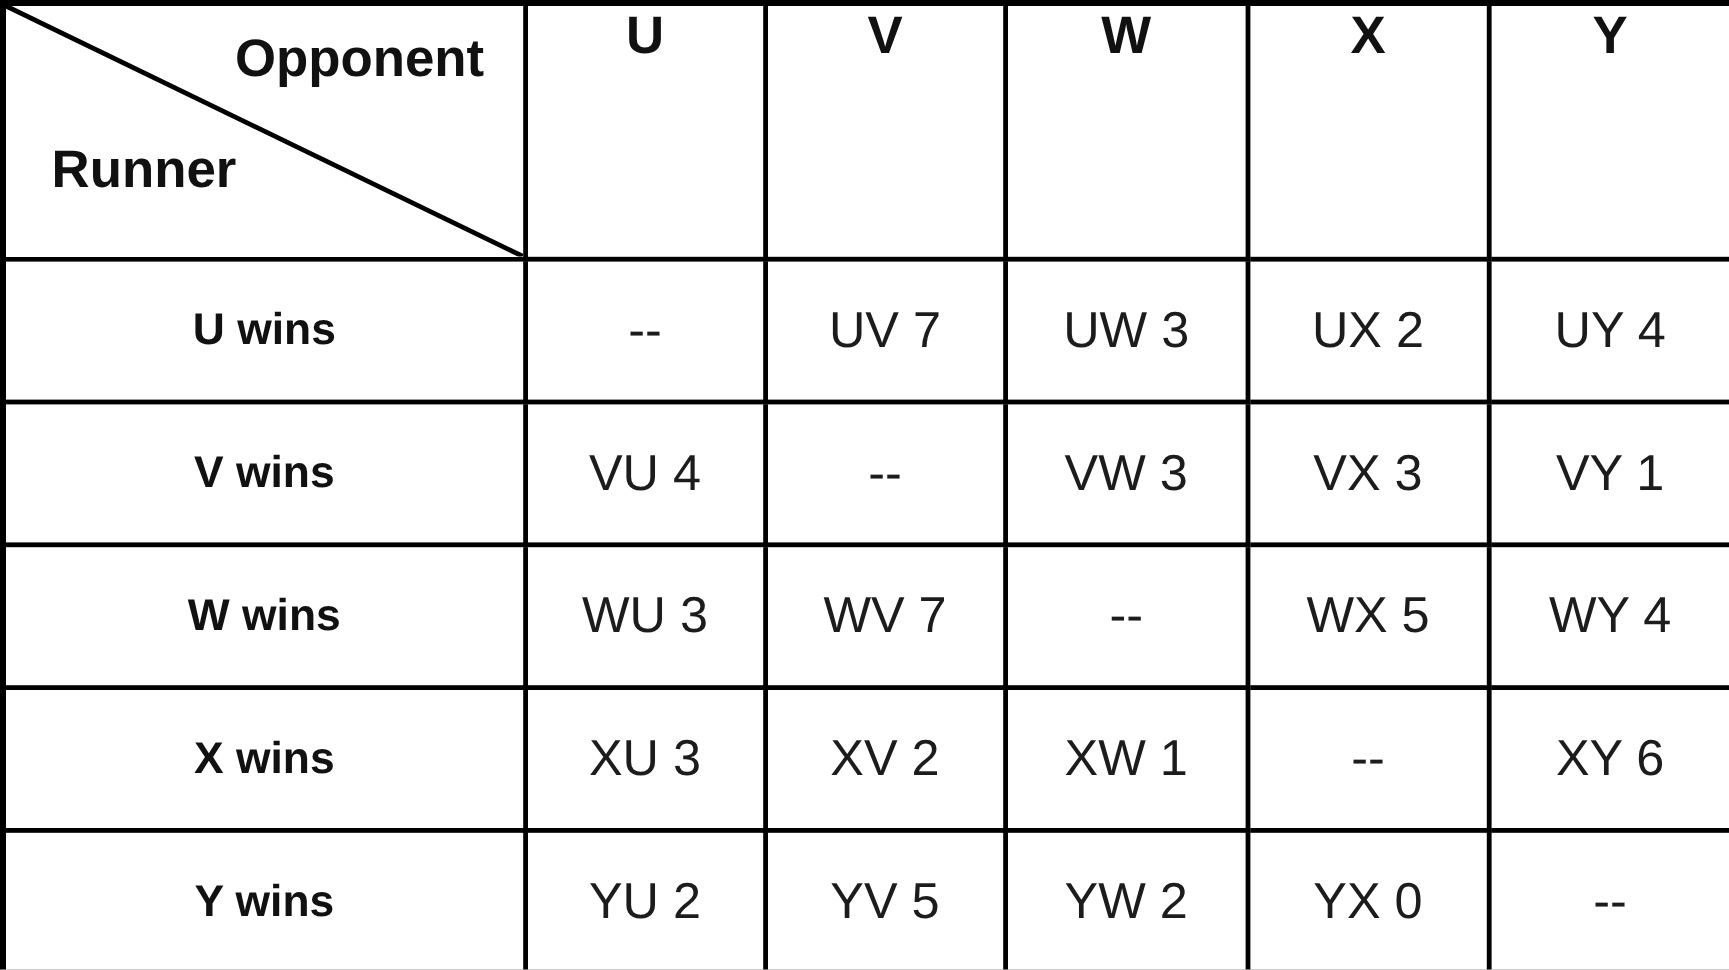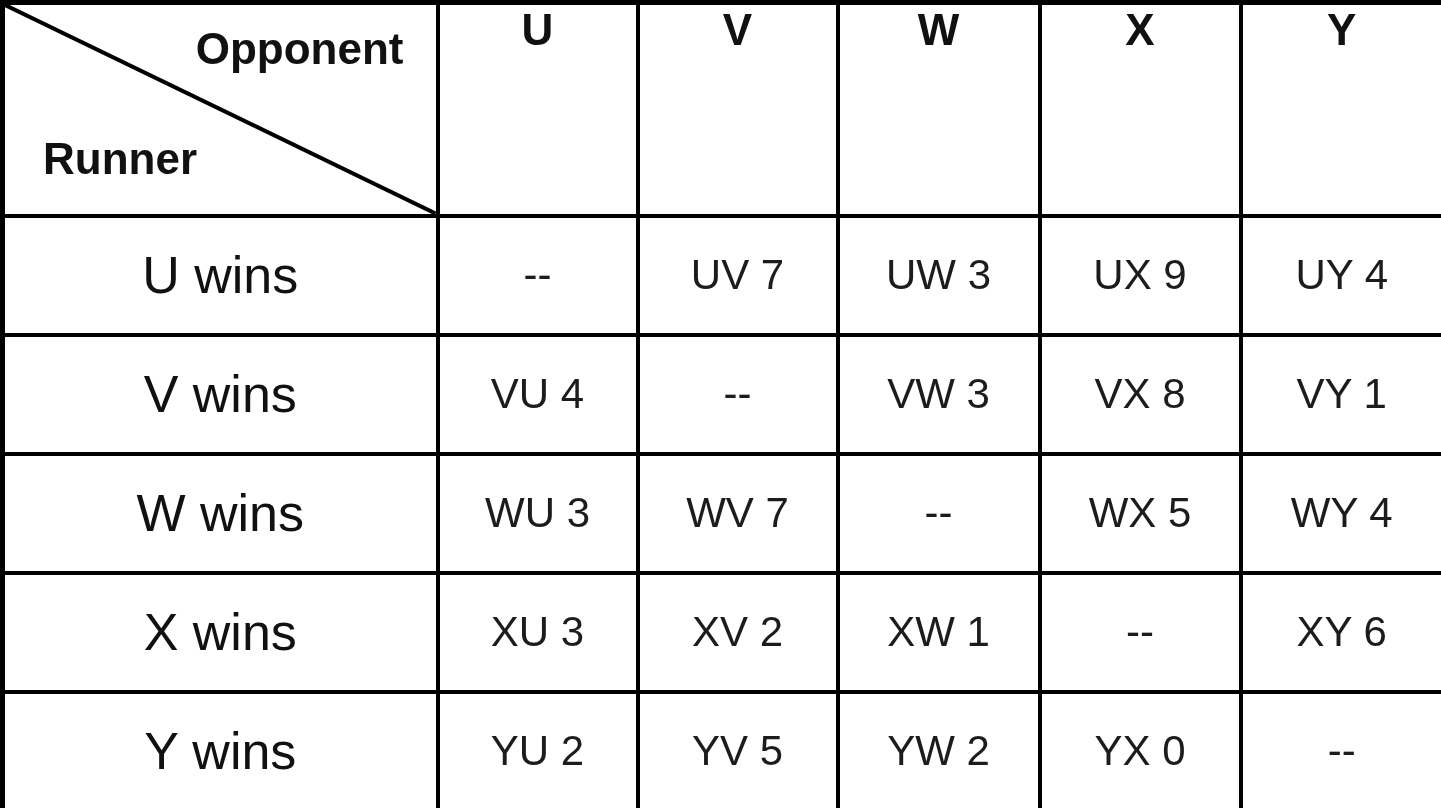--- a/index.html
+++ b/index.html
@@ -46,41 +46,41 @@
     position: absolute;
     top: 20px;
     right: 32px;
     font-weight: 700;
     font-size: 44px;
     color: #111111;
     line-height: 1.1;
   }
   .corner-bottom-label {
     position: absolute;
-    bottom: 30px;
+    bottom: 47px;
     left: 38px;
     font-weight: 700;
     font-size: 44px;
     color: #111111;
     line-height: 1.1;
   }
   td.col-head {
     vertical-align: top;
     text-align: center;
     padding-top: 16px;
     font-weight: 700;
     font-size: 44px;
     color: #111111;
   }
   td.row-head {
     text-align: center;
     vertical-align: middle;
     padding-right: 100px;
-    font-weight: 400;
-    font-size: 52px;
+    font-weight: 700;
+    font-size: 37px;
     color: #111111;
   }
   td.cell {
     text-align: center;
     vertical-align: middle;
     font-weight: 400;
     font-size: 42px;
     color: #1c1c1c;
   }
 </style>
@@ -111,30 +111,30 @@
         <td class="col-head">W</td>
         <td class="col-head">X</td>
         <td class="col-head">Y</td>
       </tr>
 
       <tr class="data-row">
         <td class="row-head">U wins</td>
         <td class="cell">--</td>
         <td class="cell">UV 7</td>
         <td class="cell">UW 3</td>
-        <td class="cell">UX 9</td>
+        <td class="cell">UX 2</td>
         <td class="cell">UY 4</td>
       </tr>
 
       <tr class="data-row">
         <td class="row-head">V wins</td>
         <td class="cell">VU 4</td>
         <td class="cell">--</td>
         <td class="cell">VW 3</td>
-        <td class="cell">VX 8</td>
+        <td class="cell">VX 3</td>
         <td class="cell">VY 1</td>
       </tr>
 
       <tr class="data-row">
         <td class="row-head">W wins</td>
         <td class="cell">WU 3</td>
         <td class="cell">WV 7</td>
         <td class="cell">--</td>
         <td class="cell">WX 5</td>
         <td class="cell">WY 4</td>

